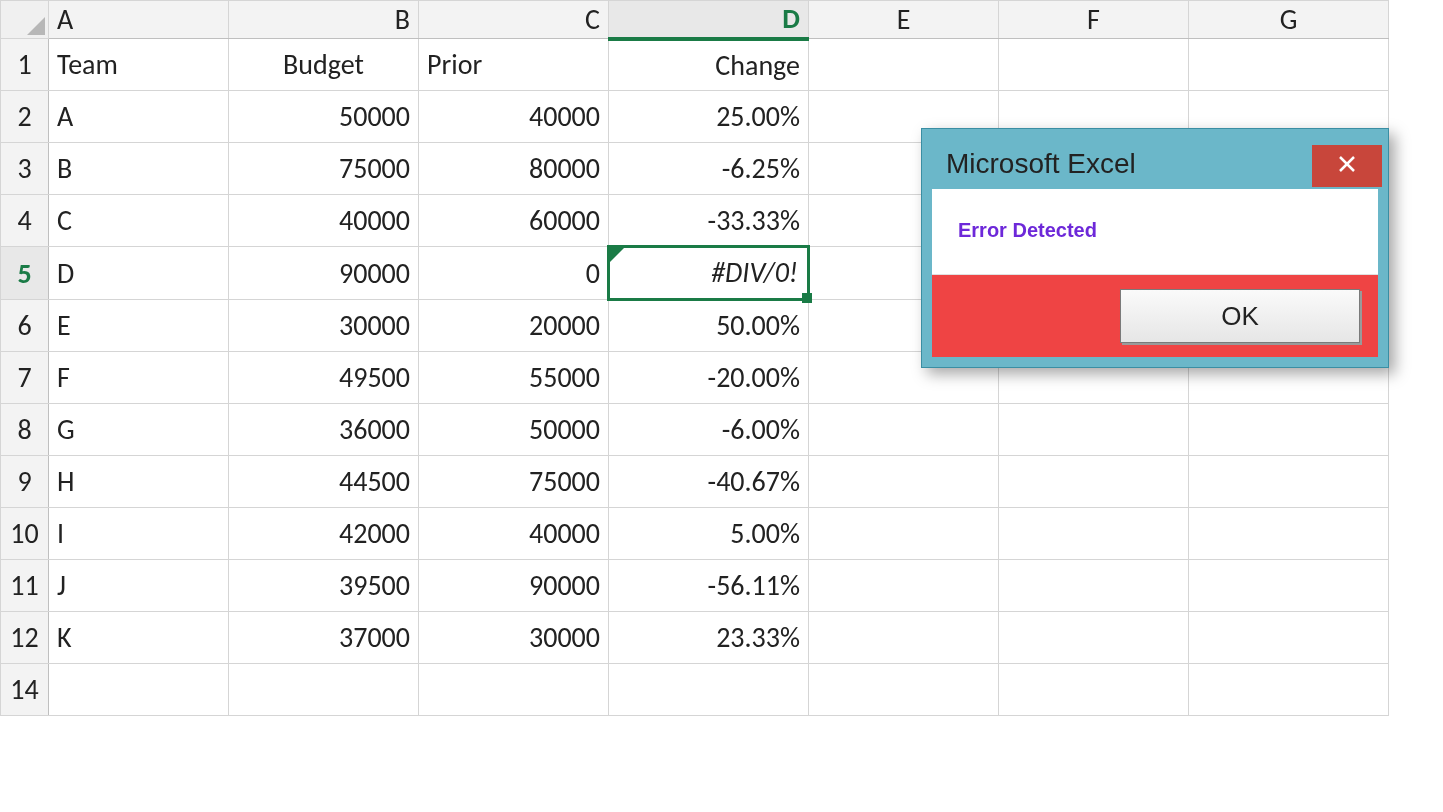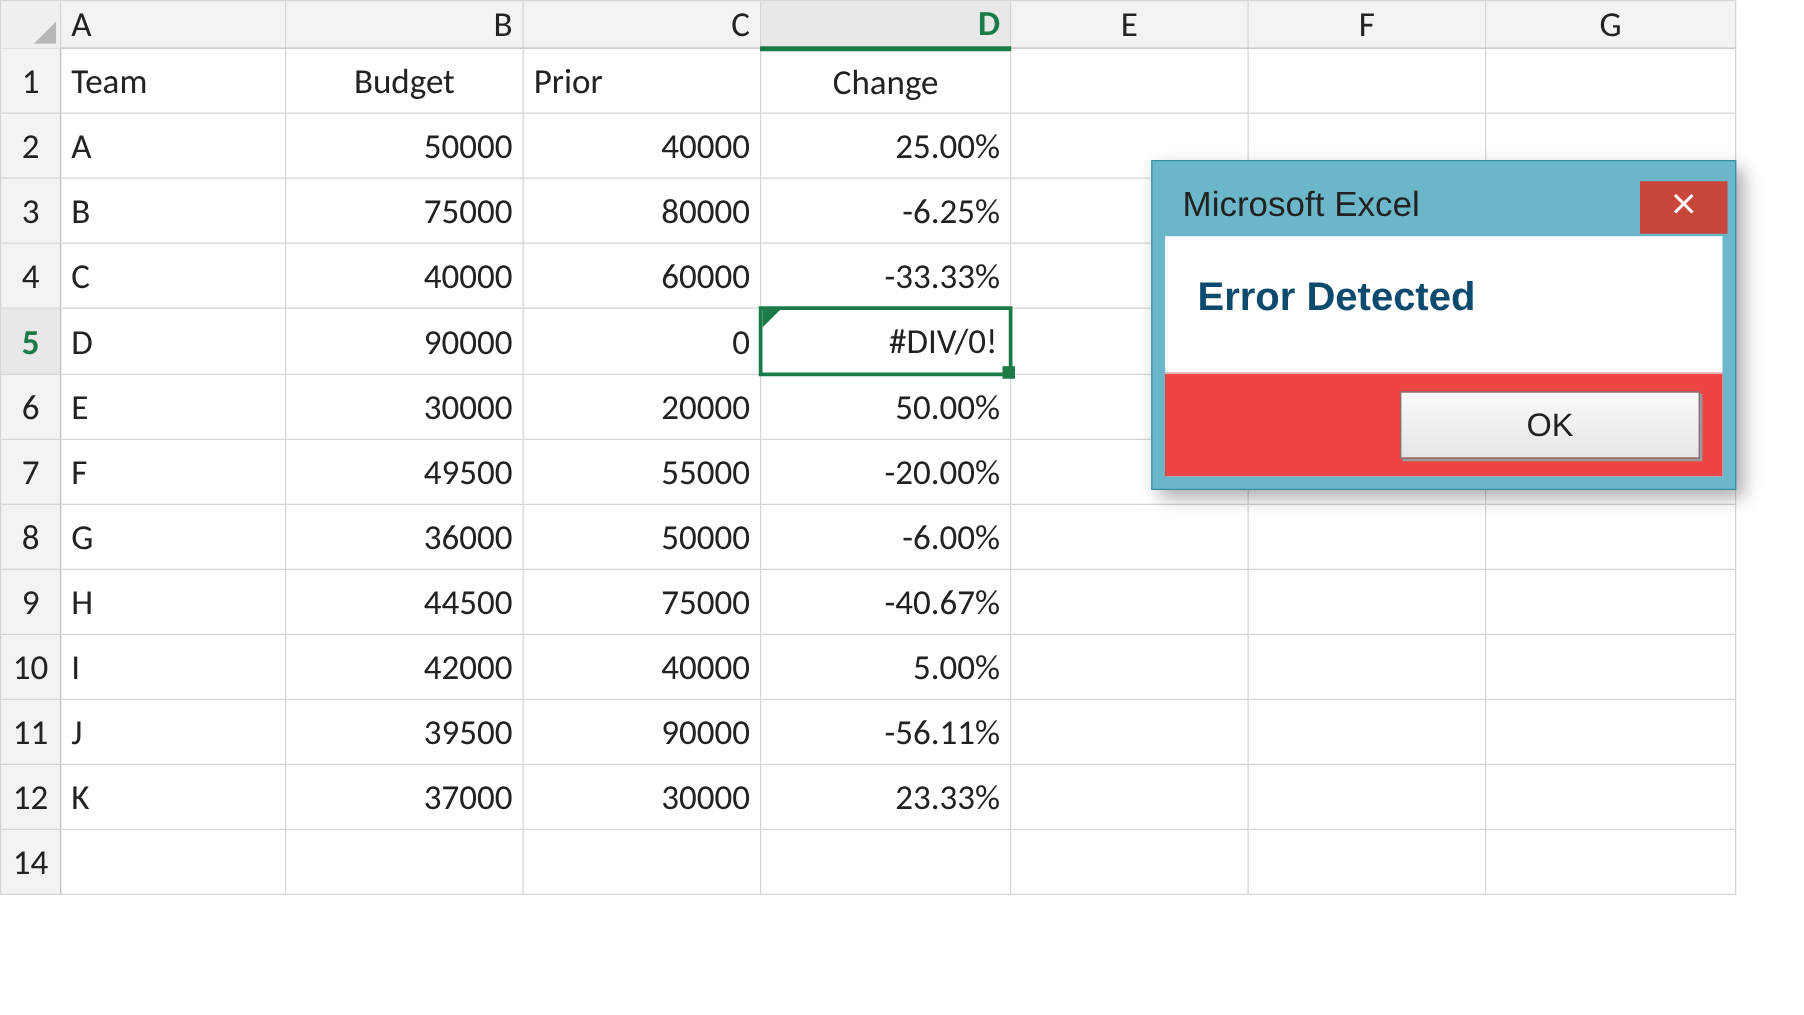--- a/index.html
+++ b/index.html
@@ -96,20 +96,21 @@
     position:absolute; left:0; top:0;
     width:0; height:0;
     border-top: 14px solid #1a7b46;
     border-right: 14px solid transparent;
   }
   .active-cell .val {
     display:block;
     text-align:right;
     padding: 0 10px;
     line-height: 52px;
+    font-style: italic;
   }
 
   
   .dialog {
     position: absolute;
     left: 921px;
     top: 128px;
     width: 468px;
     background: #6bb7c9;
     border: 1px solid #3a8ea3;
@@ -138,23 +139,23 @@
     align-items:center;
     justify-content:center;
     font-size: 24px;
     cursor: pointer;
   }
   .dialog .body {
     background: #ffffff;
     margin: 0 10px 10px 10px;
   }
   .dialog .msgarea {
-    padding: 30px 26px 42px 26px;
-    font-size: 32px;
-    color: #0c4a6e;
+    padding: 30px 26px 32px 26px;
+    font-size: 20px;
+    color: #6d28d9;
     font-weight: 600;
   }
   .dialog .btnbar {
     background: #ef4444;
     padding: 14px 18px;
     display:flex;
     justify-content:flex-end;
     border-top: 1px solid #e0e0e0;
   }
   .dialog .okbtn {
@@ -187,21 +188,21 @@
     <td class="col-head colE">E</td>
     <td class="col-head colF">F</td>
     <td class="col-head colG">G</td>
   </tr>
 
   <tr>
     <td class="row-head">1</td>
     <td class="colA">Team</td>
     <td class="colB" style="text-align:center">Budget</td>
     <td class="colC" style="text-align:left">Prior</td>
-    <td class="colD" style="text-align:center">Change</td>
+    <td class="colD" style="text-align:right">Change</td>
     <td class="colE"></td>
     <td class="colF"></td>
     <td class="colG"></td>
   </tr>
 
   <tr>
     <td class="row-head">2</td>
     <td class="colA">A</td>
     <td class="colB">50000</td>
     <td class="colC">40000</td>

